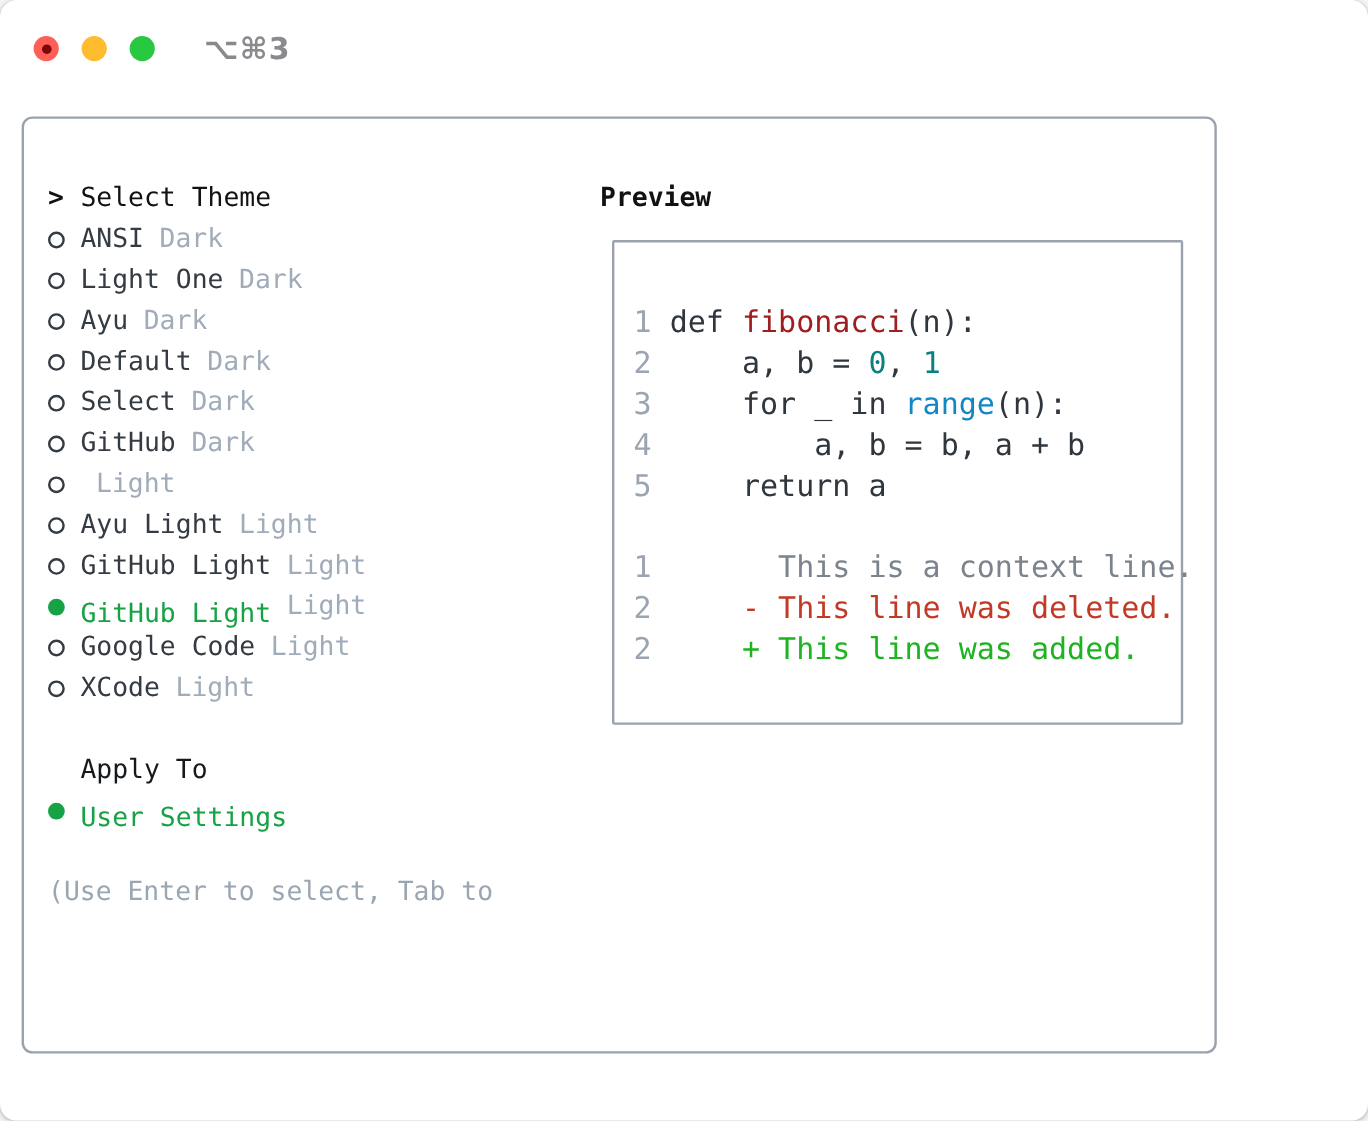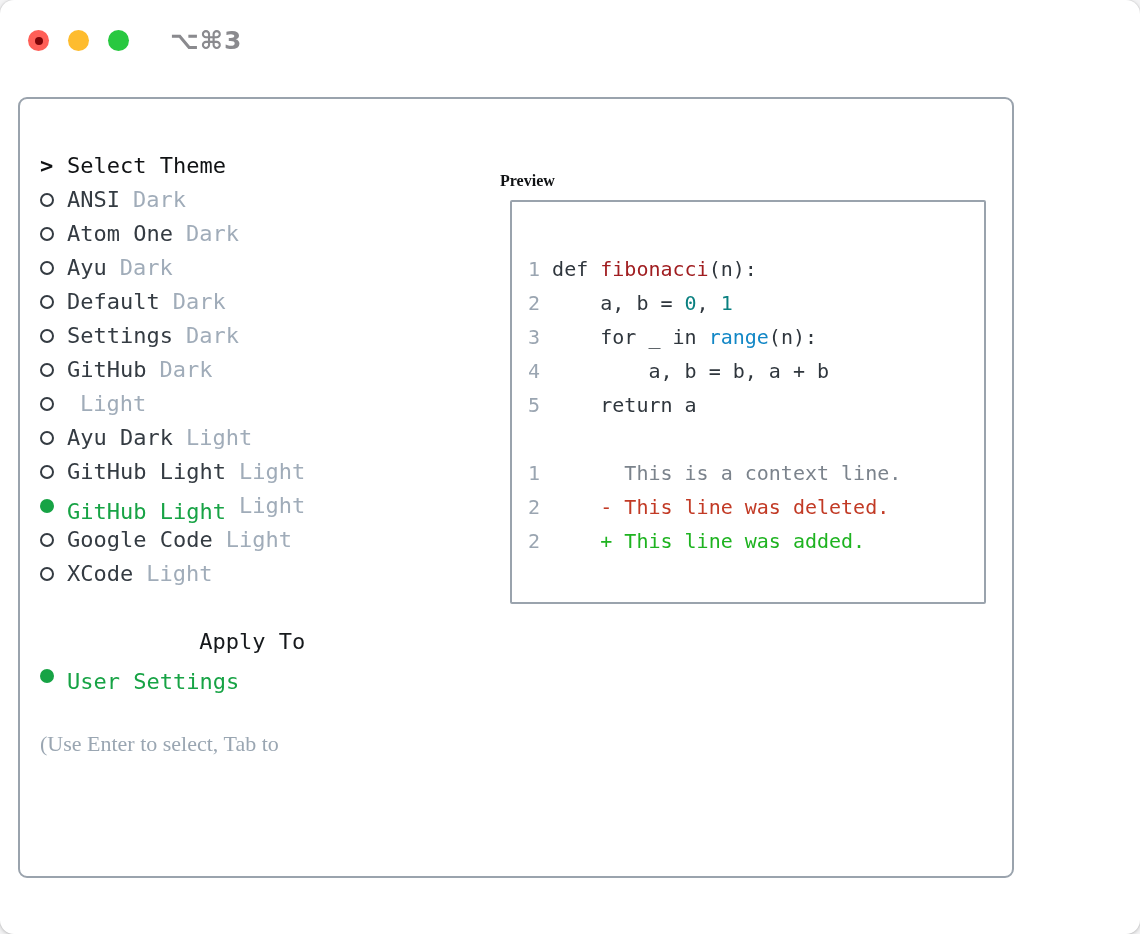--- a/index.html
+++ b/index.html
@@ -35,30 +35,30 @@
   .row{display:flex;align-items:center;height:34px;white-space:pre;}
   .radio-col{width:27px;display:flex;align-items:center;flex:none;}
   .radio{width:14px;height:14px;border-radius:50%;border:2px solid var(--item-text);box-sizing:border-box;}
   .radio.sel{background:var(--accent-green);border-color:var(--accent-green);}
   .caret{width:27px;flex:none;font-weight:bold;color:var(--header-black);}
   .hdr{font-weight:normal;color:var(--header-black);}
   .name{color:var(--item-text);}
   .name.sel{color:var(--accent-green);margin-top:12px;}
   .tag{color:var(--variant-tag-gray);margin-left:13px;}
   .spacer{height:34px;}
-  .apply-hdr{padding-left:27px;height:34px;line-height:34px;color:#16191c;text-align:right;}
-  .hint{color:var(--hint-gray);line-height:34px;white-space:pre;font-family:Liberation Serif, serif;}
+  .apply-hdr{padding-left:27px;height:34px;line-height:34px;color:#16191c;}
+  .hint{color:var(--hint-gray);line-height:34px;white-space:pre;}
   
-  .preview-label{position:absolute;left:480px;top:65px;height:34px;line-height:34px;font-size:16px;font-weight:bold;color:var(--header-black);font-family:Liberation Serif, serif;}
+  .preview-label{position:absolute;left:480px;top:50px;height:34px;line-height:34px;font-size:22px;font-weight:bold;color:var(--header-black);}
   .preview-box{
     position:absolute;left:490px;top:101px;width:476px;height:404px;
     border:2px solid var(--border-gray);border-radius:2px;box-sizing:border-box;
     background:#fff;
   }
-  .code{margin:0;padding:50px 0 0 16px;font-size:20px;line-height:34px;}
+  .code{margin:0;padding:50px 0 0 16px;font-size:25px;line-height:34px;}
   .pl{height:34px;white-space:pre;}
   .tk-num{color:var(--line-number-gray);}
   .tk-code{color:var(--code-default);}
   .tk-fn{color:var(--function-red);}
   .tk-lit{color:var(--literal-teal);}
   .tk-call{color:var(--call-blue);}
   .tk-ctx{color:var(--context-gray);}
   .tk-del{color:var(--deleted-red);}
   .tk-add{color:var(--added-green);}
 </style>
@@ -79,27 +79,27 @@
   <div class="panel">
 
     <div class="left-col">
       <div class="row">
         <span class="caret">&gt;</span>
         <span class="hdr">Select Theme</span>
       </div>
 
       <div id="theme-list">
           <div class="row"><span class="radio-col"><span class="radio"></span></span><span class="name">ANSI</span><span class="tag">Dark</span></div>
-          <div class="row"><span class="radio-col"><span class="radio"></span></span><span class="name">Atom One</span><span class="tag">Dark</span></div>
+          <div class="row"><span class="radio-col"><span class="radio"></span></span><span class="name">Light One</span><span class="tag">Dark</span></div>
           <div class="row"><span class="radio-col"><span class="radio"></span></span><span class="name">Ayu</span><span class="tag">Dark</span></div>
           <div class="row"><span class="radio-col"><span class="radio"></span></span><span class="name">Default</span><span class="tag">Dark</span></div>
-          <div class="row"><span class="radio-col"><span class="radio"></span></span><span class="name">Settings</span><span class="tag">Dark</span></div>
+          <div class="row"><span class="radio-col"><span class="radio"></span></span><span class="name">Select</span><span class="tag">Dark</span></div>
           <div class="row"><span class="radio-col"><span class="radio"></span></span><span class="name">GitHub</span><span class="tag">Dark</span></div>
           <div class="row"><span class="radio-col"><span class="radio"></span></span><span class="tag">Light</span></div>
-          <div class="row"><span class="radio-col"><span class="radio"></span></span><span class="name">Ayu Dark</span><span class="tag">Light</span></div>
+          <div class="row"><span class="radio-col"><span class="radio"></span></span><span class="name">Ayu Light</span><span class="tag">Light</span></div>
           <div class="row"><span class="radio-col"><span class="radio"></span></span><span class="name">GitHub Light</span><span class="tag">Light</span></div>
           <div class="row"><span class="radio-col"><span class="radio sel"></span></span><span class="name sel">GitHub Light</span><span class="tag">Light</span></div>
           <div class="row"><span class="radio-col"><span class="radio"></span></span><span class="name">Google Code</span><span class="tag">Light</span></div>
           <div class="row"><span class="radio-col"><span class="radio"></span></span><span class="name">XCode</span><span class="tag">Light</span></div>
         </div>
 
       <div class="spacer"></div>
 
       <div class="apply-hdr">Apply To</div>
       <div id="apply-list">

